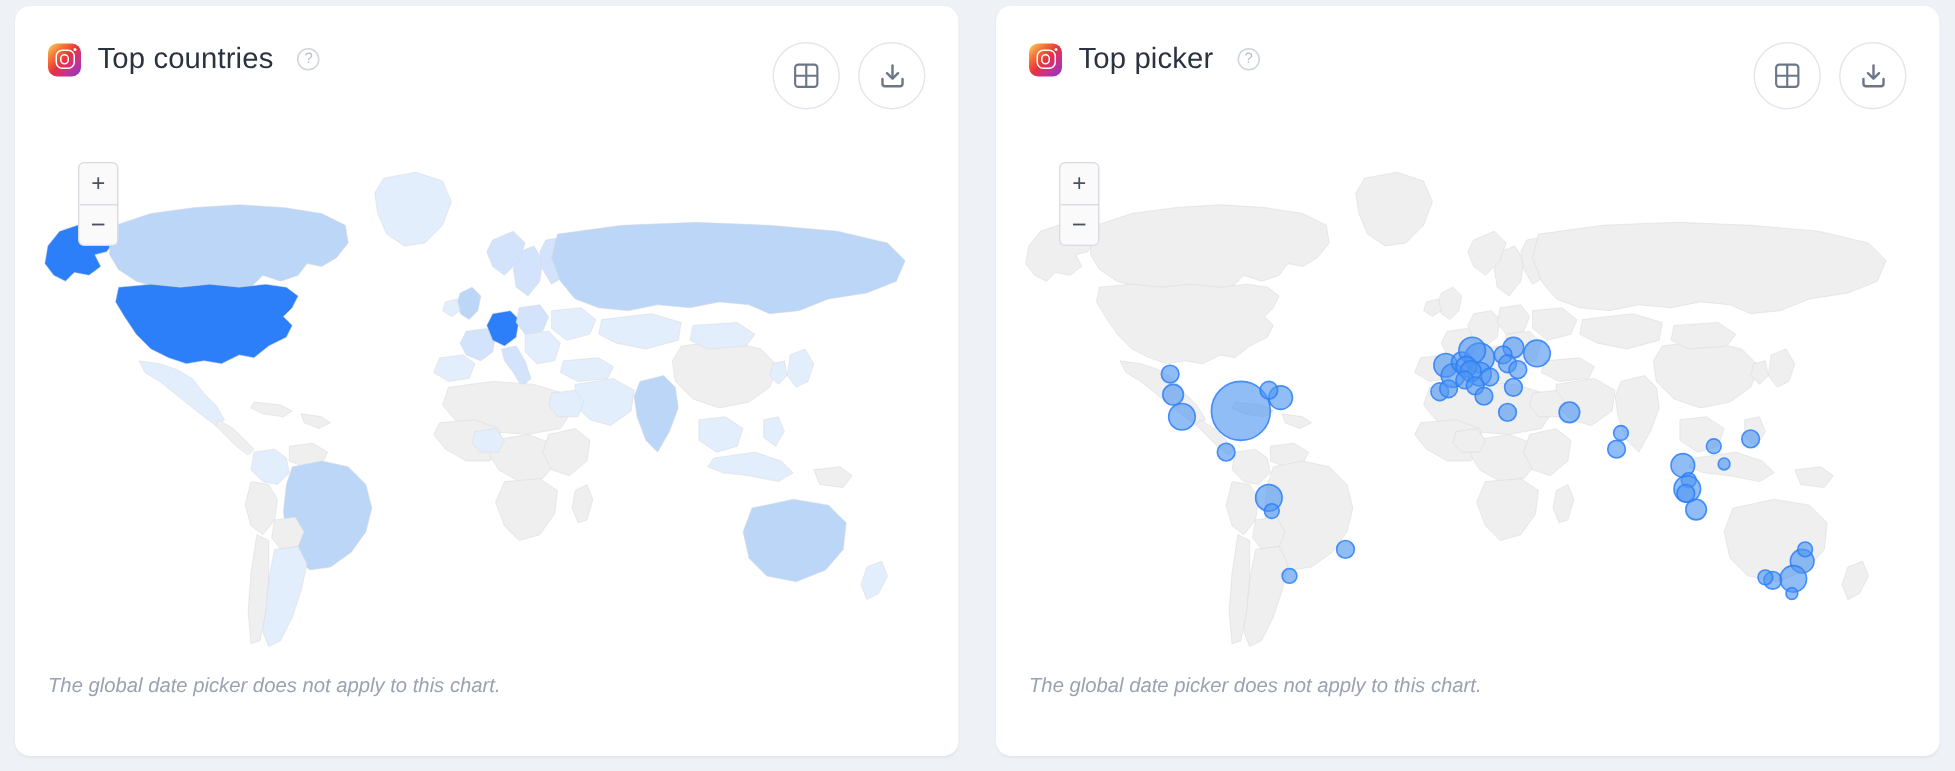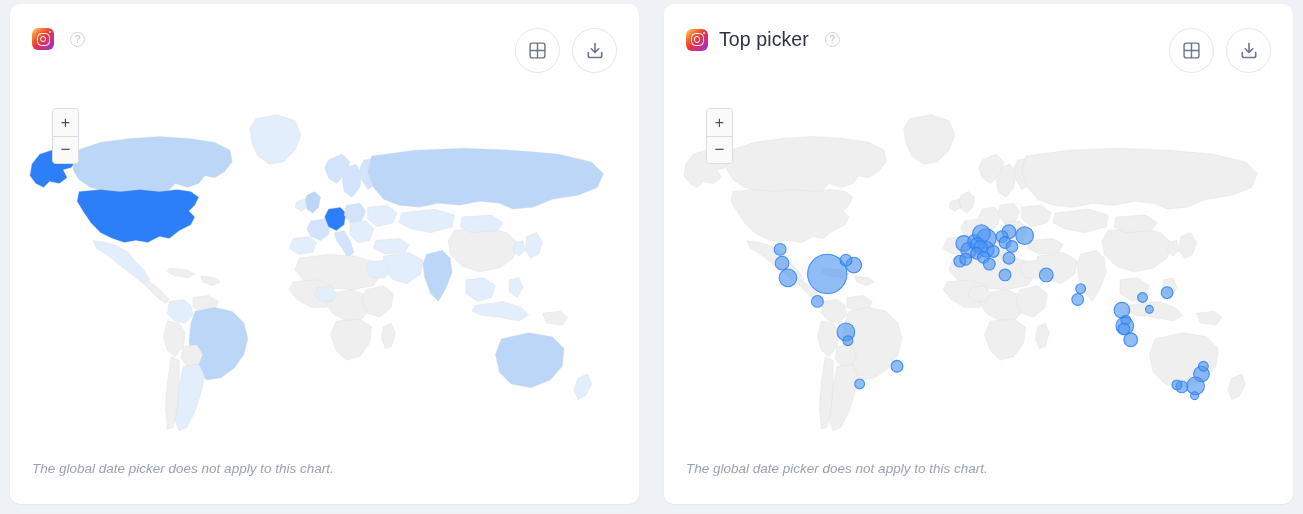--- a/index.html
+++ b/index.html
@@ -69,21 +69,21 @@
   }
   .zoom-btn {
     height: 27px; display: flex; align-items: center; justify-content: center;
     font-size: 16px; color: #4a5260; cursor: pointer; background: #fafafa;
     font-family: "Liberation Sans", sans-serif;
   }
   .zoom-btn.minus { border-top: 1px solid #d9dde3; font-size: 17px; }
 
   
   .card-footer {
-    position: absolute; left: 0; right: 0; bottom: 4px;
+    position: absolute; left: 0; right: 0; bottom: 16px;
     padding: 0 22px 24px 22px;
     font-style: italic; font-size: 13.5px; color: #9aa2b1;
   }
 
   
   .land { stroke: #d6d8dc; stroke-width: .35; }
 </style>
 </head>
 <body>
 
@@ -91,20 +91,21 @@
 
   <div class="card">
 
     <div class="card-header">
       <div class="title-group">
         <span class="ig-icon">
           <span class="ring"></span>
             <span class="lens"></span>
             <span class="dot"></span>
         </span>
+        <span class="card-title">Top countries</span>
         <span class="help-icon">?</span>
       </div>
       <div class="header-actions">
         <div class="round-btn">
           <svg width="19" height="19" viewBox="0 0 20 20" fill="none">
             <rect x="2.2" y="2.2" width="15.6" height="15.6" rx="2.2" stroke="#6b7687" stroke-width="1.5"></rect>
             <line x1="10" y1="2.2" x2="10" y2="17.8" stroke="#6b7687" stroke-width="1.5"></line>
             <line x1="2.2" y1="10" x2="17.8" y2="10" stroke="#6b7687" stroke-width="1.5"></line>
           </svg>
         </div>

